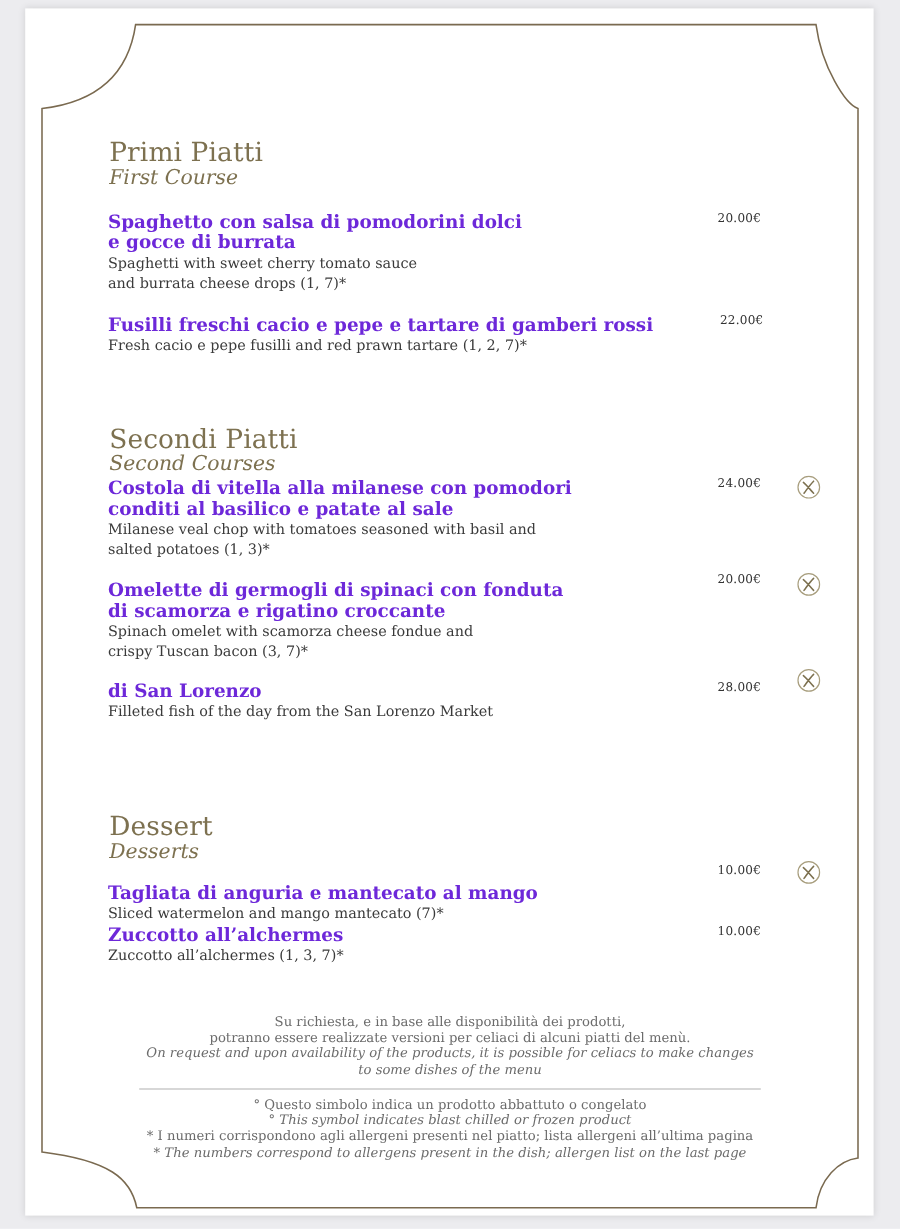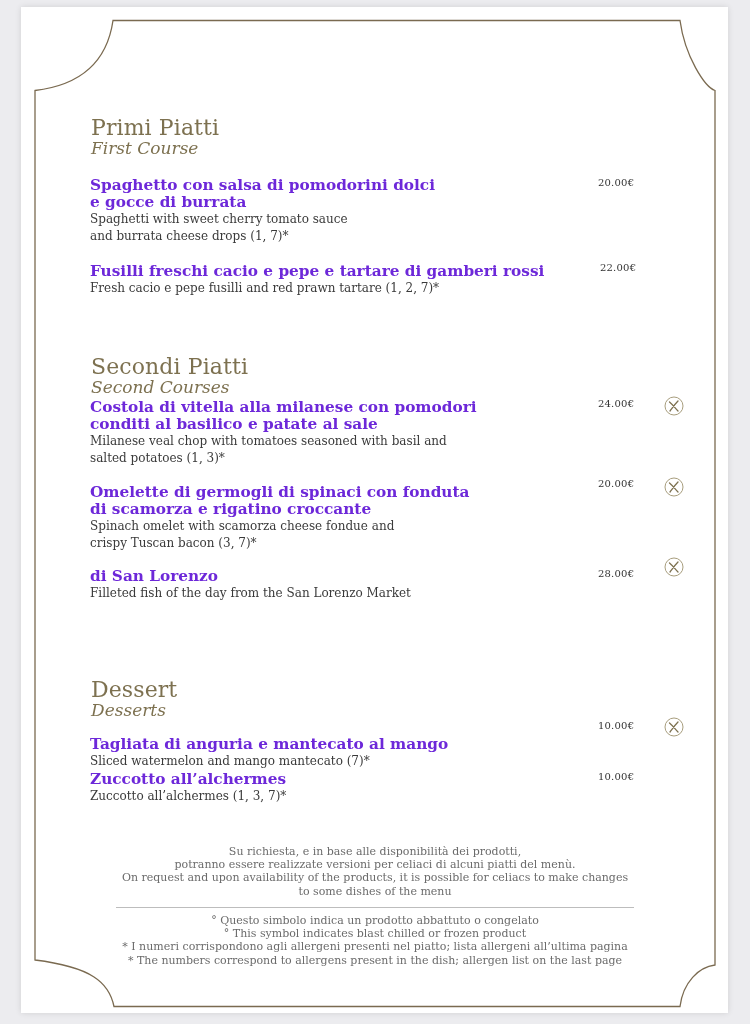--- a/index.html
+++ b/index.html
@@ -34,21 +34,21 @@
       letter-spacing: 0.2px;
       text-align: center;
     }
     .frozen {
       position: absolute; left: 664px; width: 20px; height: 20px;
     }
     .footer {
       position: absolute; left: 110px; width: 530px; text-align: center;
       color: #6b6b6b; font-size: 11px; line-height: 13.2px;
     }
-    .footer .it { }
+    .footer .it { font-style: italic; }
     .divider {
       position: absolute; left: 116px; width: 518px; height: 0;
       border-top: 1px solid #bdbdbd;
     }
   </style>
 </head>
 <body>
 
 <div class="page">
   <svg class="frame" width="707" height="1006" viewBox="0 0 707 1006">

